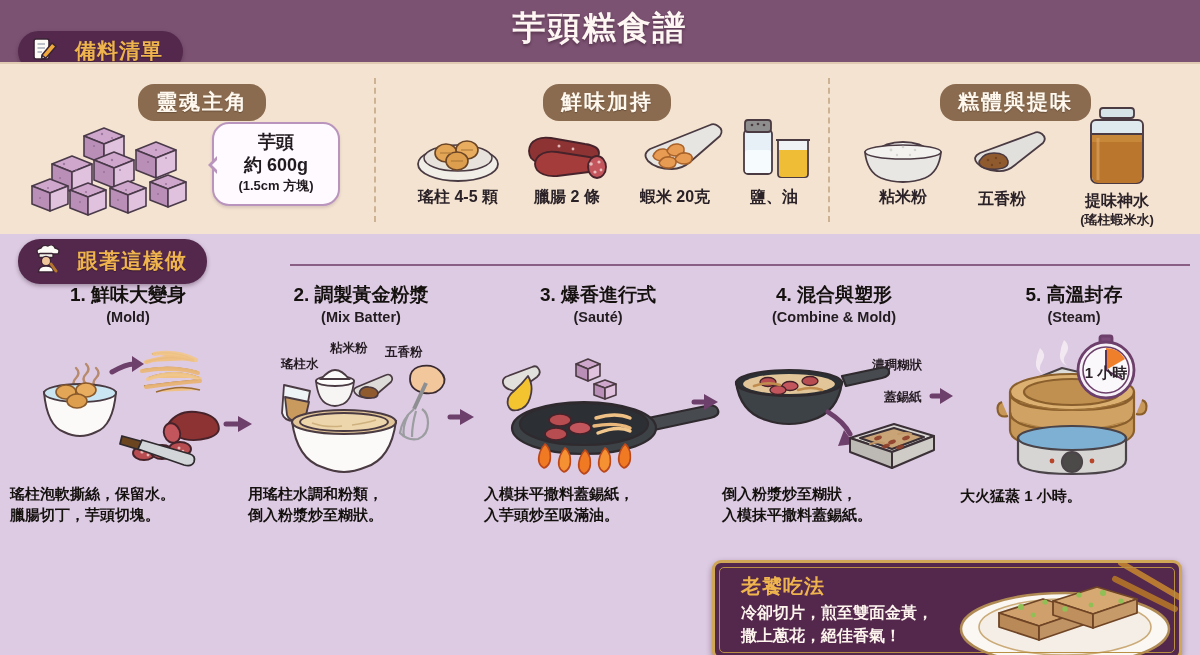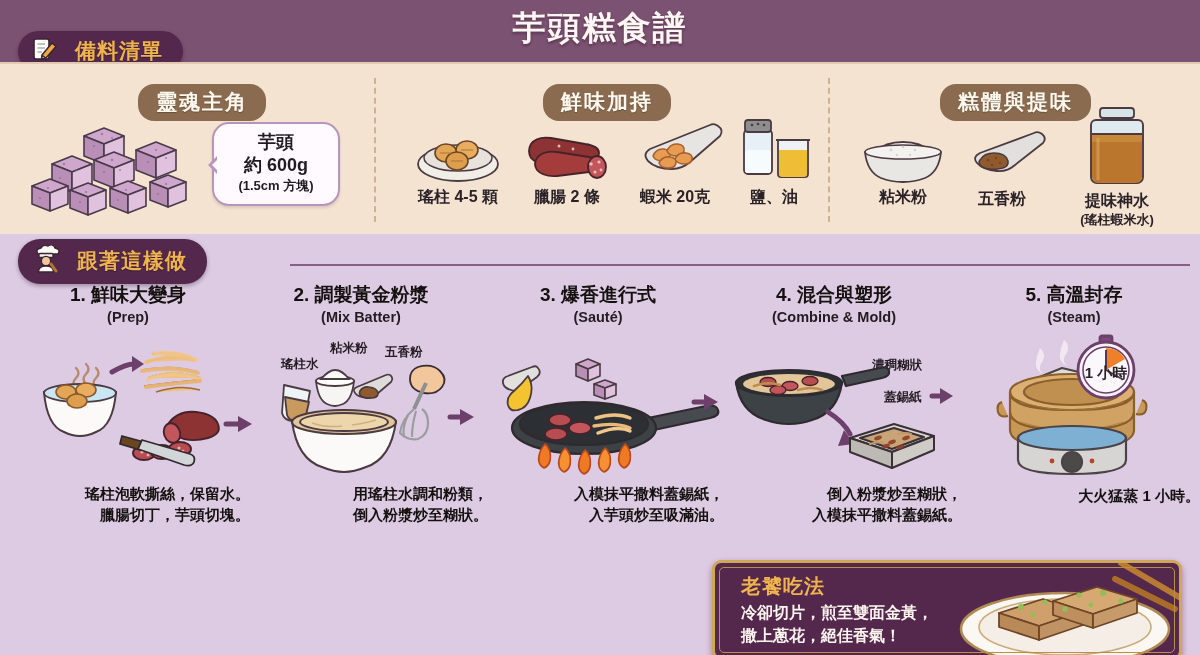--- a/index.html
+++ b/index.html
@@ -115,21 +115,21 @@
   #col3 { left: 482px; } #col4 { left: 718px; }
   #col5 { left: 958px; }
   .step-title {
     font-size: 19px; font-weight: bold; color: #14110f; white-space: nowrap;
   }
   .step-en {
     font-size: 14.5px; font-weight: bold; color: #221c20; margin-top: 1px;
     white-space: nowrap;
   }
   .step-desc {
-    position: absolute; top: 483px; width: 240px; text-align: right;
+    position: absolute; top: 483px; width: 240px; text-align: left;
     font-size: 15px; font-weight: bold; color: #14110f; line-height: 1.42;
   }
   #d1 { left: 10px; } #d2 { left: 248px; }
   #d3 { left: 484px; } #d4 { left: 722px; }
   #d5 { left: 960px; top: 485px; }
 
   .mini-label {
     position: absolute; font-size: 12.5px; font-weight: bold; color: #241c22;
     white-space: nowrap;
   }
@@ -390,21 +390,21 @@
         <path d="M19 19 l5 7" stroke="#b5762e" stroke-width="3" stroke-linecap="round"></path>
       </svg>
     </span>
     <span class="pill-label">跟著這樣做</span>
   </div>
 
   <div class="step-col" id="col1">
     <div class="step-title">
       <span>1.</span> <span>鮮味大變身</span>
     </div>
-    <div class="step-en">(Prep)</div>
+    <div class="step-en">(Mold)</div>
   </div>
   <div class="step-col" id="col2">
     <div class="step-title">
       <span>2.</span> <span>調製黃金粉漿</span>
     </div>
     <div class="step-en">(Mix Batter)</div>
   </div>
   <div class="step-col" id="col3">
     <div class="step-title">
       <span>3.</span> <span>爆香進行式</span>

